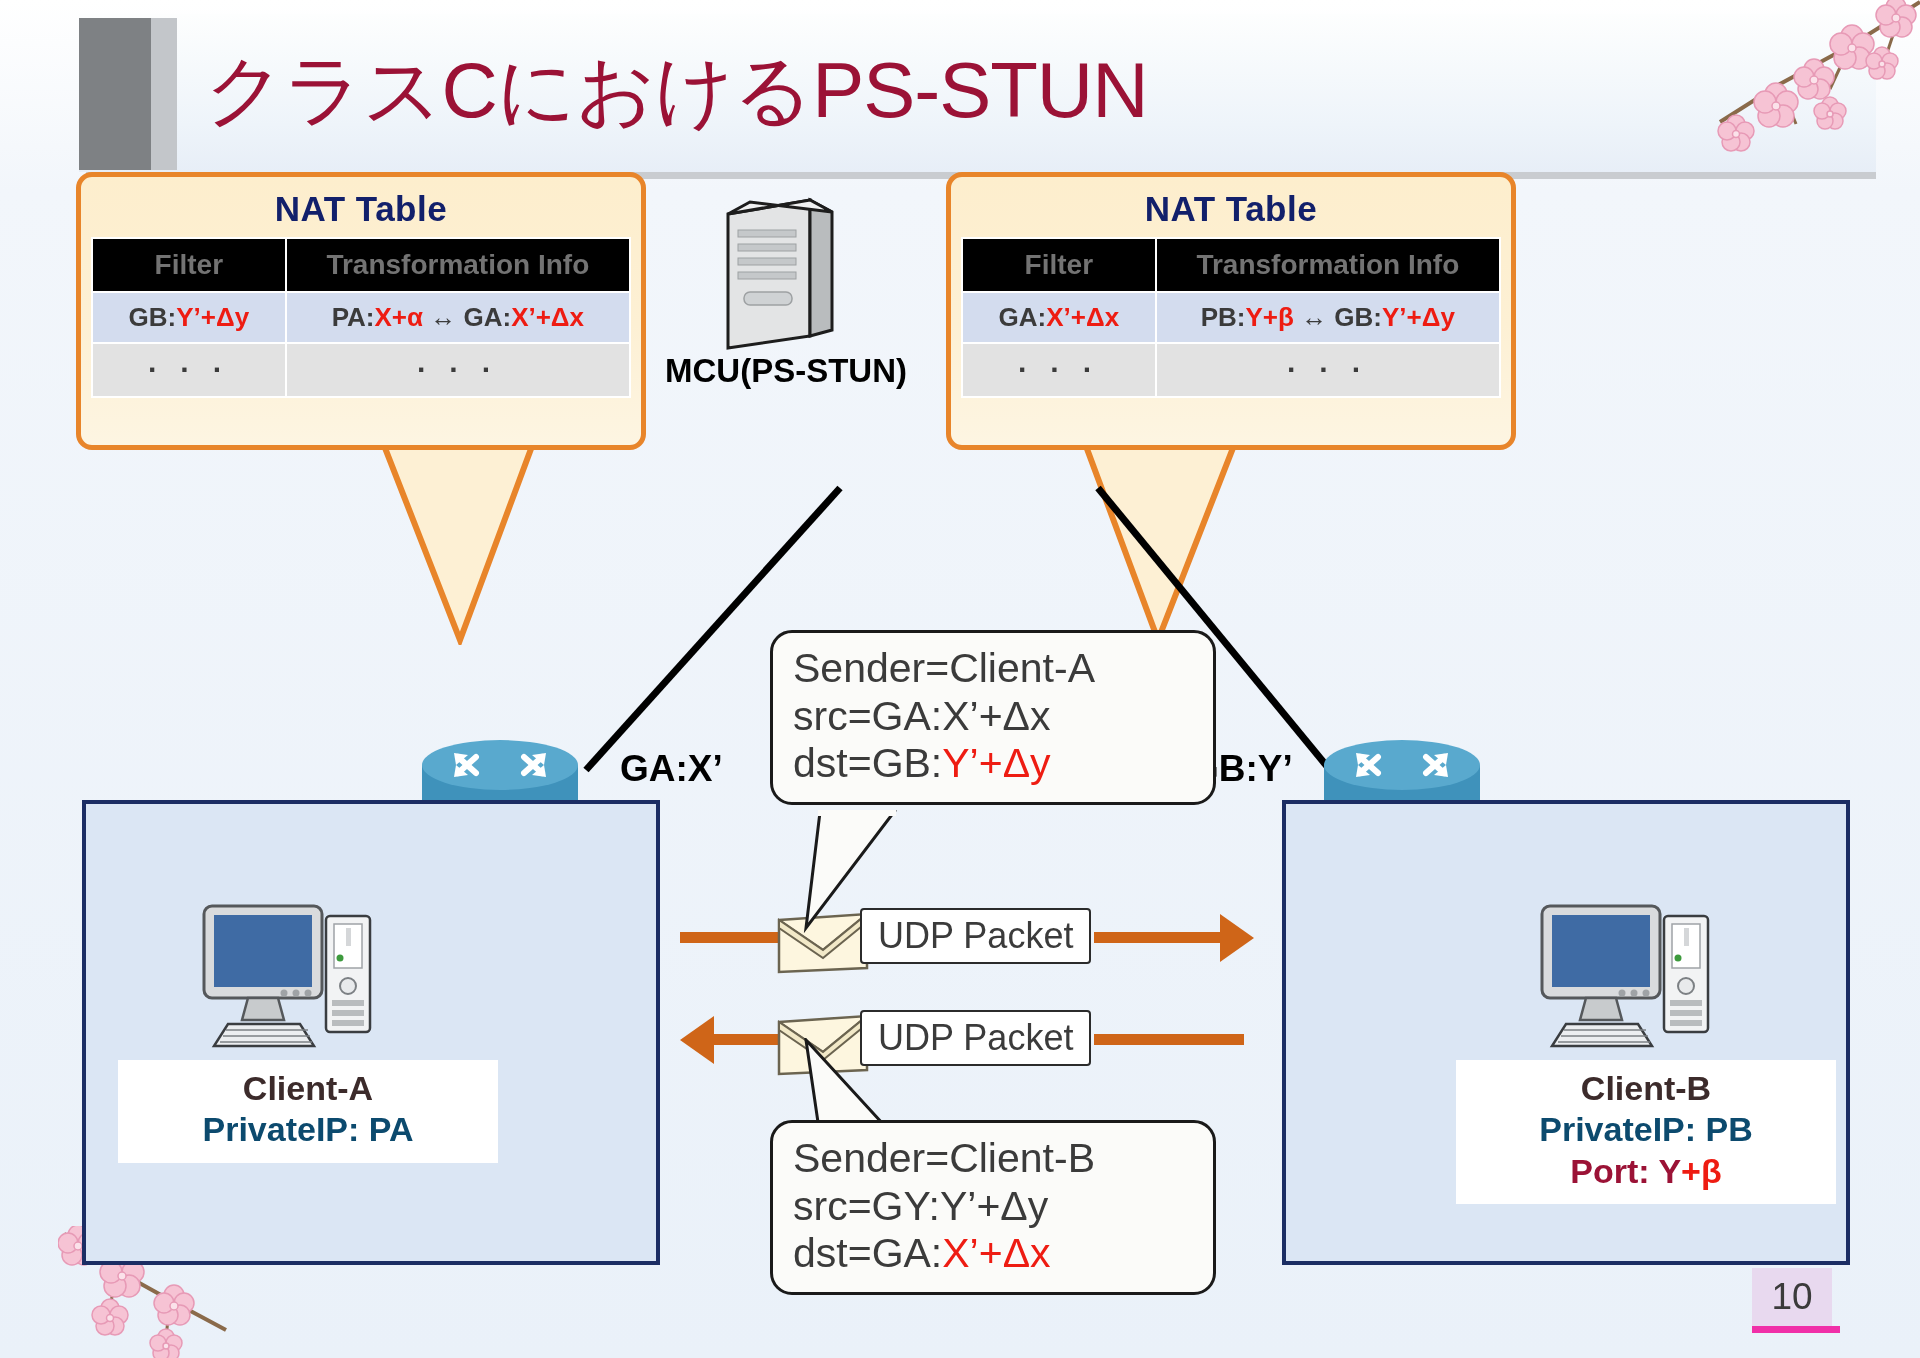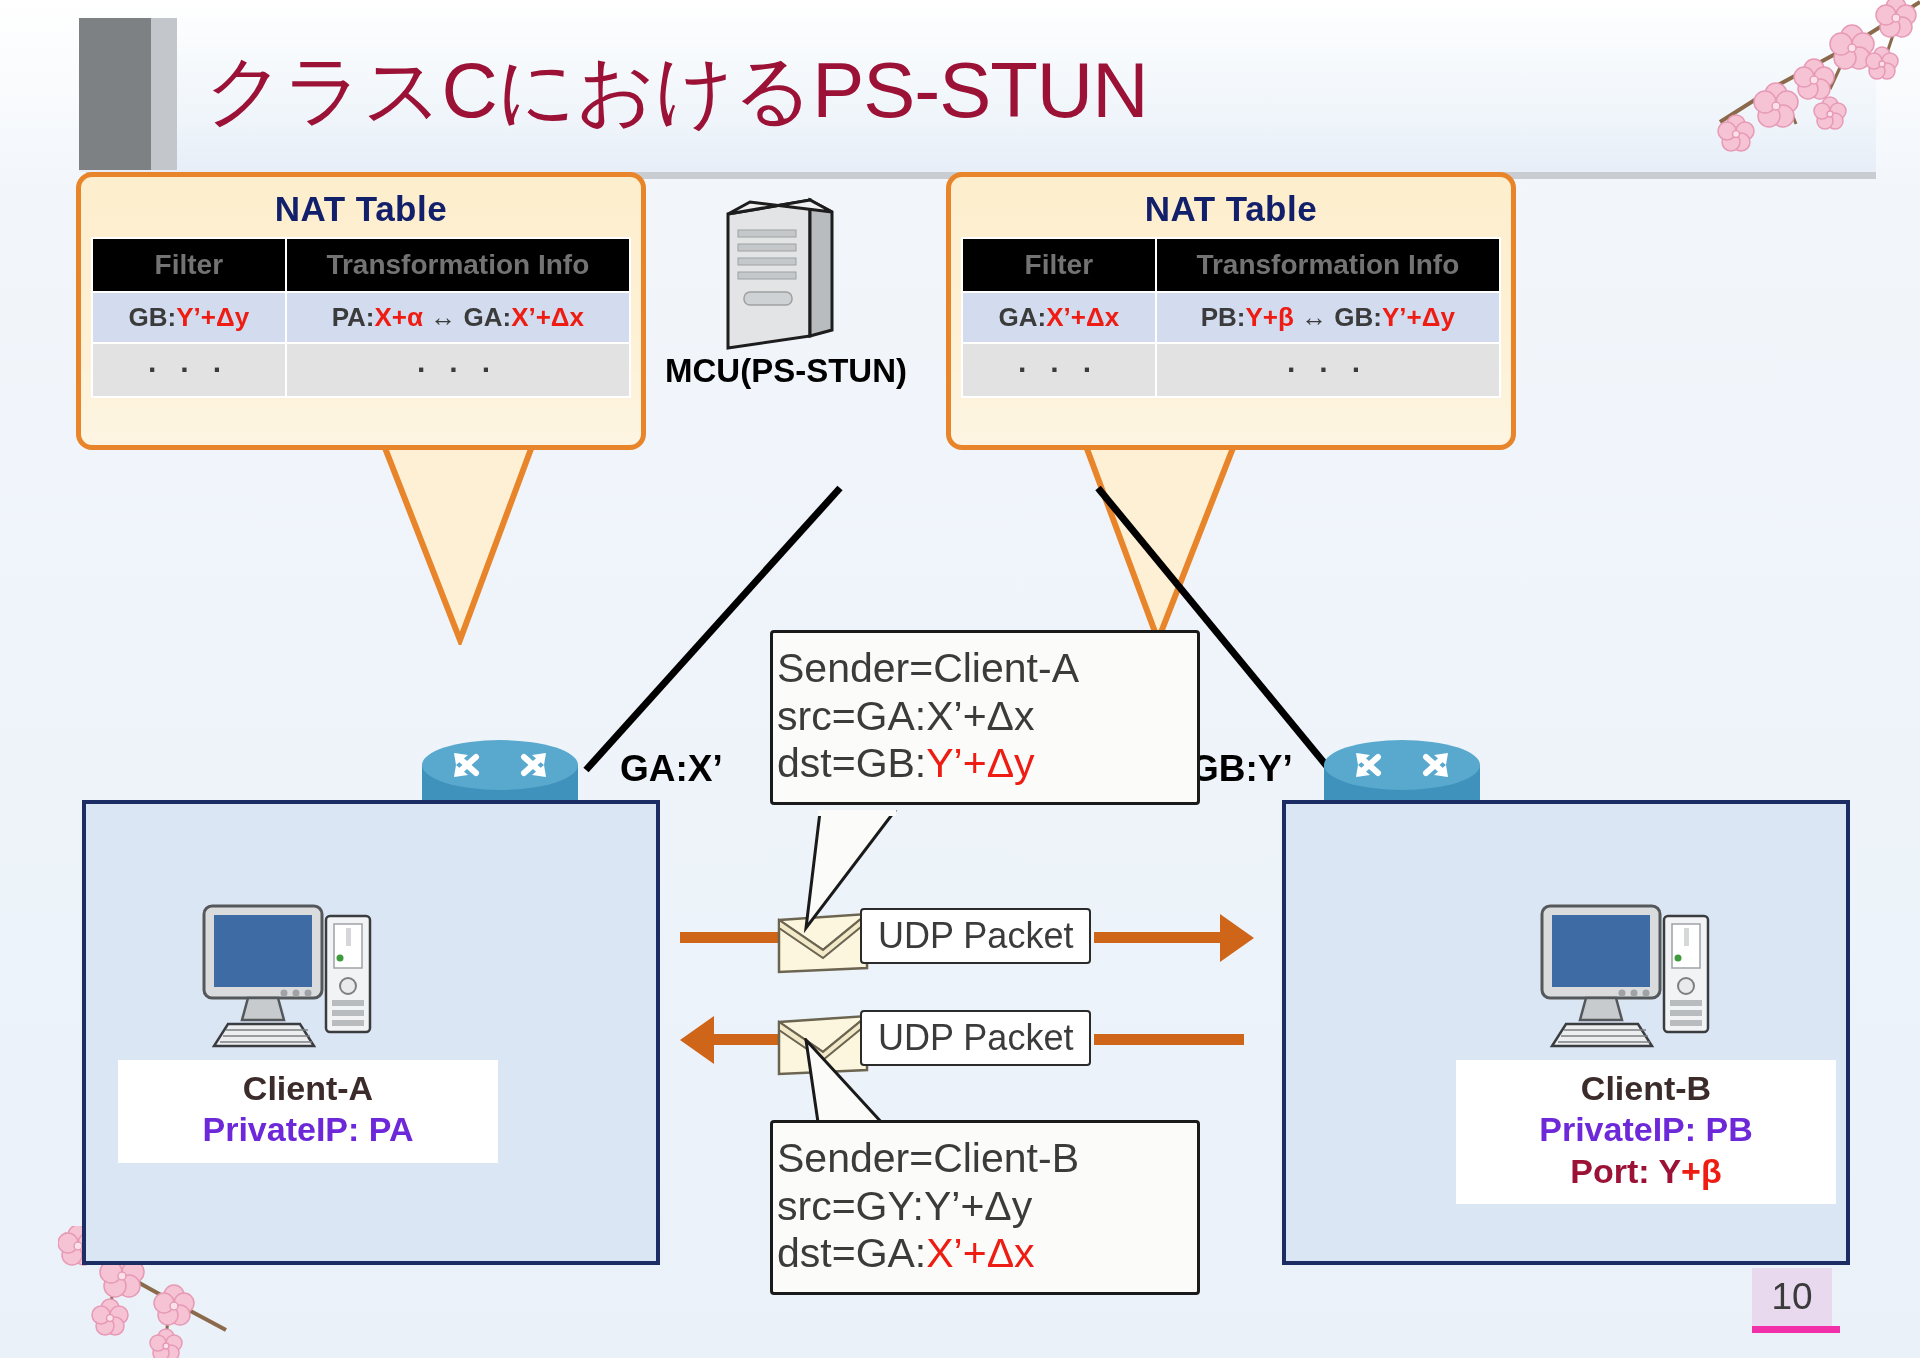--- a/index.html
+++ b/index.html
@@ -53,34 +53,34 @@
   
   .lan{position:absolute;border:4px solid #1b2d63;background:#dbe6f4;}
   .lan-left{left:82px;top:800px;width:570px;height:457px;}
   .lan-right{left:1282px;top:800px;width:560px;height:457px;}
 
   
   .client-box{position:absolute;background:#ffffff;text-align:center;padding:8px 0 12px 0;}
   .client-left{left:118px;top:1060px;width:380px;}
   .client-right{left:1456px;top:1060px;width:380px;}
   .client-name{font-size:34px;font-weight:bold;color:#3c2b2b;line-height:1.22;}
-  .client-ip{font-size:34px;font-weight:bold;color:#6d28d9;line-height:1.22;}
+  .client-ip{font-size:34px;font-weight:bold;color:#0c4a6e;line-height:1.22;}
   .client-port{font-size:34px;font-weight:bold;color:#9b1236;line-height:1.22;}
 
   
   .router{position:absolute;width:180px;height:110px;}
   .router-left{left:410px;top:735px;}
   .router-right{left:1312px;top:735px;}
   .router-label{position:absolute;font-size:37px;font-weight:bold;color:#000000;white-space:nowrap;}
   .rl-left{left:620px;top:748px;}
   .rl-right{left:1190px;top:748px;}
 
   
-  .bubble{position:absolute;background:#fbfbf9;border:3px solid #1a1a1a;border-radius:4px;
-      padding:12px 20px 14px 4px;font-size:41px;line-height:1.16;color:#3b3b3b;}
+  .bubble{position:absolute;background:#fbfbf9;border:3px solid #1a1a1a;border-radius:22px;
+      padding:12px 20px 14px 20px;font-size:41px;line-height:1.16;color:#3b3b3b;}
   .bubble-top{left:770px;top:630px;width:400px;}
   .bubble-bottom{left:770px;top:1120px;width:400px;}
 
   
   .udp-label{position:absolute;background:#ffffff;border:2.5px solid #2b2b2b;border-radius:4px;
       font-size:36px;color:#3b3b3b;padding:5px 16px;white-space:nowrap;}
   .udp-top{left:860px;top:908px;}
   .udp-bottom{left:860px;top:1010px;}
   .envelope{position:absolute;width:96px;height:66px;}
   .env-top{left:775px;top:910px;}

